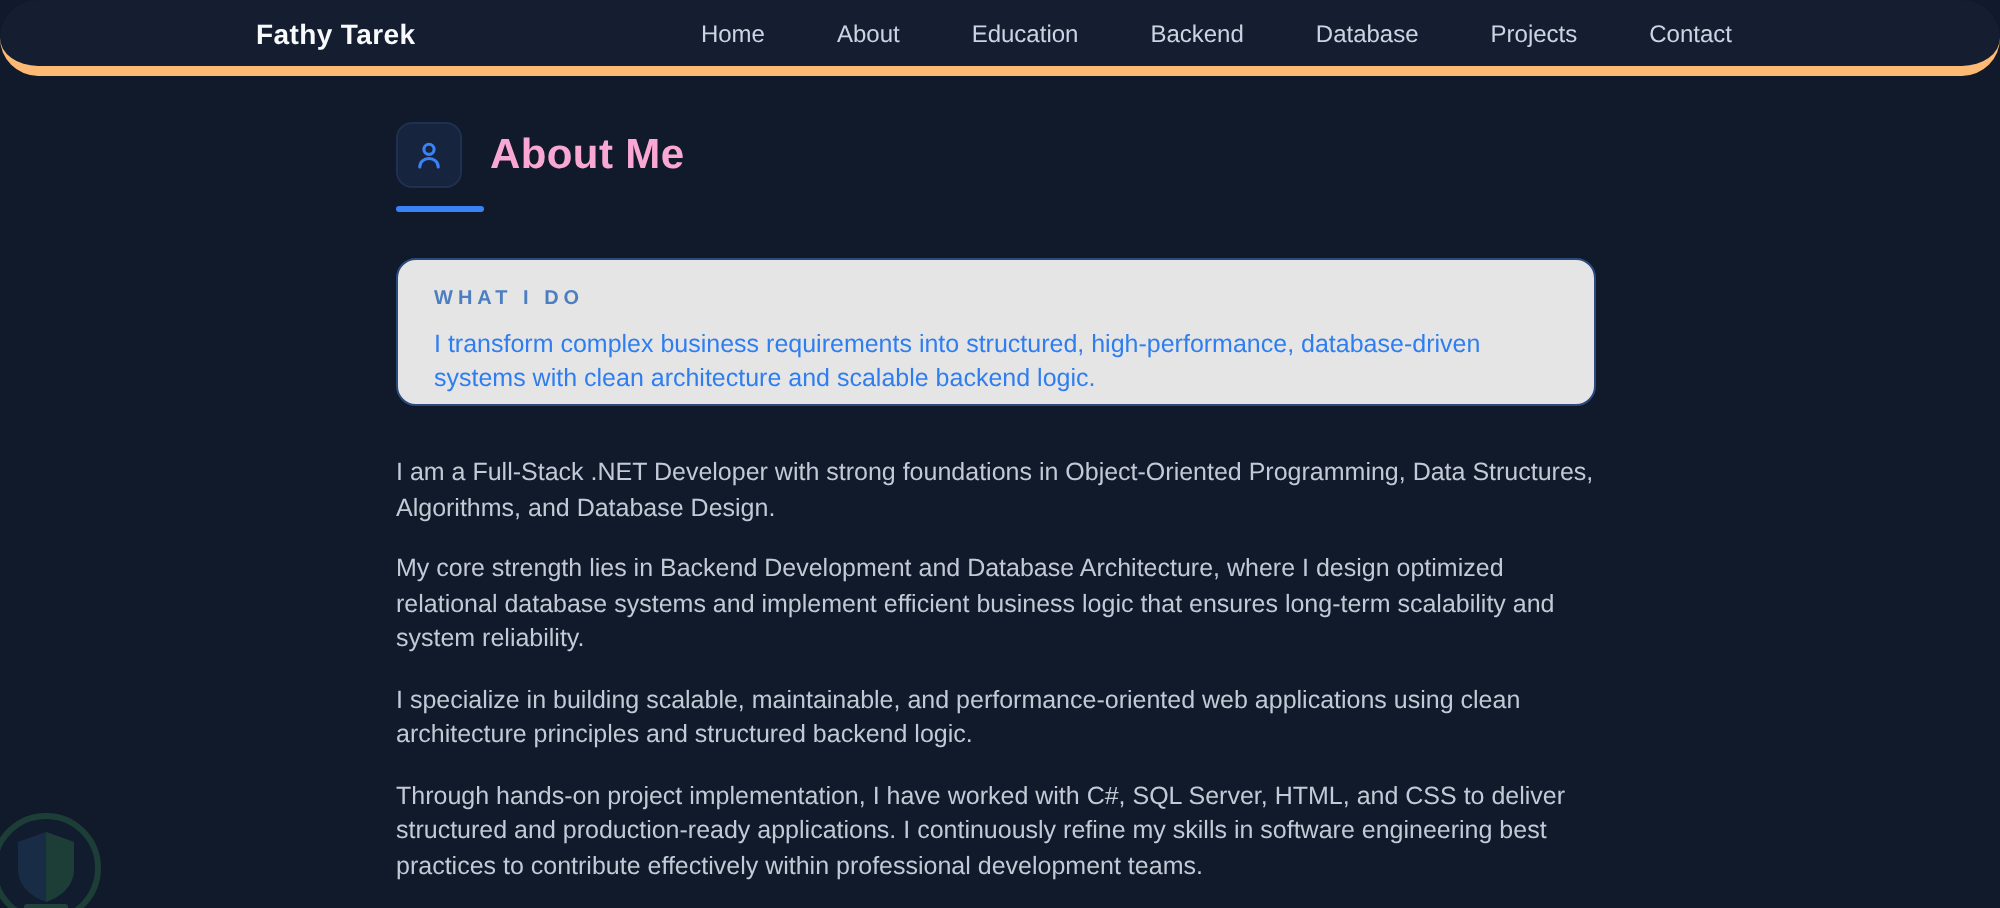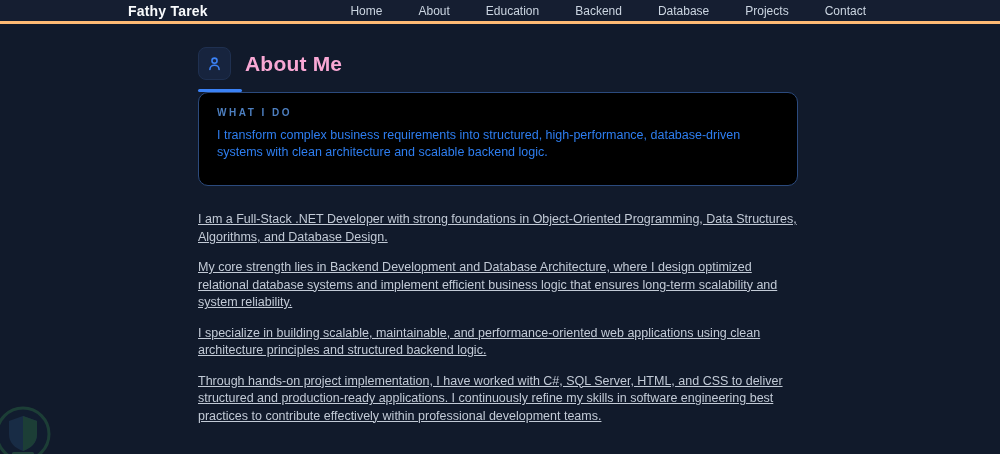--- a/index.html
+++ b/index.html
@@ -6,27 +6,28 @@
   html, body { width: 1000px; height: 454px; overflow: hidden; }
   body {
     font-family: "Liberation Sans", sans-serif;
     background: #111a2b;
     color: #c2cad6;
     position: relative;
   }
 
   
   .navbar {
-    height: 24px;
+    height: 38px;
     background: #151e31;
-    border-bottom: 3px solid #fdba74;
+    border-bottom: 5px solid #fdba74;
     display: flex;
     align-items: center;
     justify-content: space-between;
     padding: 0 134px 0 128px;
+    border-radius: 19px;
   }
   .brand {
     color: #f8fafc;
     font-weight: 700;
     font-size: 14px;
     letter-spacing: 0.2px;
     cursor: pointer;
   }
   .nav-links {
     display: flex;
@@ -72,24 +73,25 @@
   .title-underline {
     width: 44px;
     height: 3px;
     background: #3b82f6;
     border-radius: 2px;
     margin-top: 9px;
   }
 
   
   .info-card {
-    background: #000000;
+    margin-top: 23px;
+    background: #e5e5e5;
     border: 1px solid #2b4a7d;
     border-radius: 10px;
-    padding: 14px 18px 24px 18px;
+    padding: 14px 18px 4px 18px;
   }
   .info-card-label {
     color: #4d7fc0;
     font-size: 10px;
     font-weight: 700;
     letter-spacing: 2.5px;
     text-transform: uppercase;
   }
   .info-card-text {
     margin-top: 9px;
@@ -100,21 +102,20 @@
 
   
   .about-paragraphs {
     margin-top: 25px;
   }
   .about-paragraphs p {
     color: #c2cad6;
     font-size: 12.5px;
     line-height: 17.5px;
     margin-bottom: 13px;
-    text-decoration: underline;
   }
 
   
   .watermark {
     position: absolute;
     left: -7px;
     bottom: -10px;
     width: 60px;
     height: 60px;
     opacity: 0.28;

